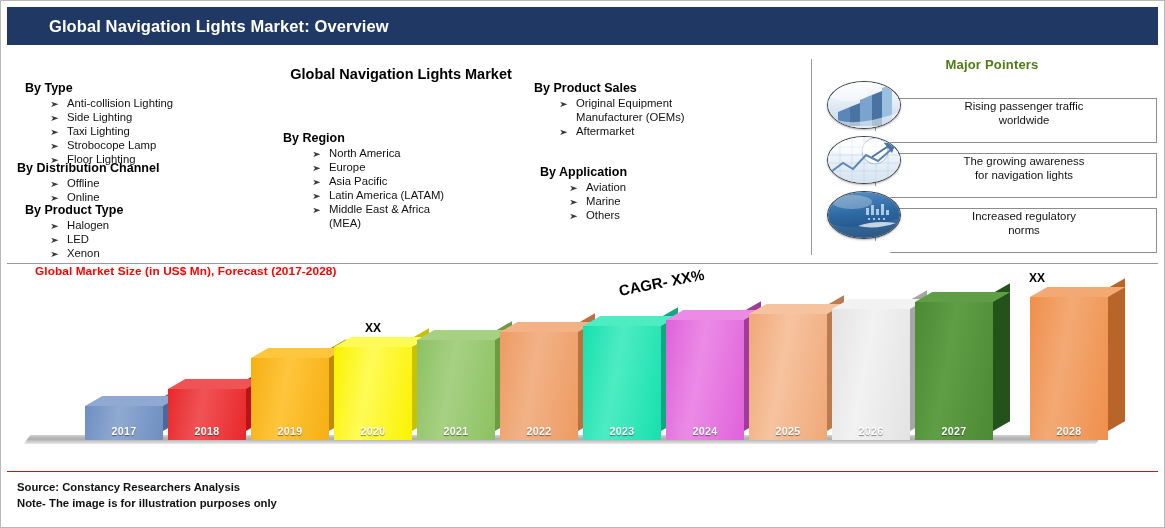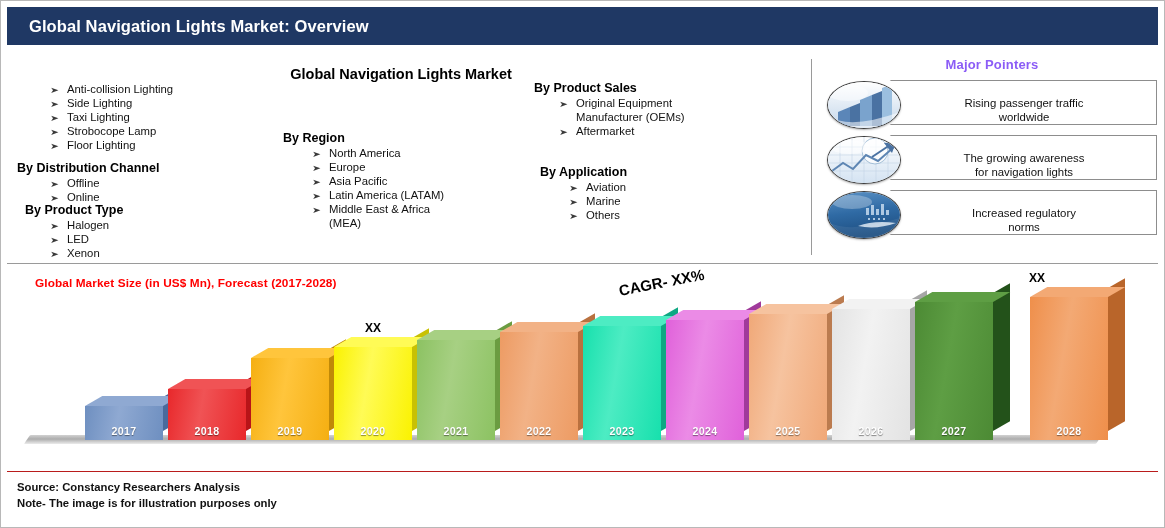--- a/index.html
+++ b/index.html
@@ -14,21 +14,21 @@
     box-sizing:border-box;
     border:1px solid #b8b8b8;
     background:#ffffff;
     overflow:hidden;
   }
 
   
   #header{
     position:absolute; left:6px; top:6px; right:6px; height:38px;
     background:#1F3864;
-    display:flex; align-items:center;
+    display:flex; align-items:center;padding-left:20px;
   }
   #header-title{
     color:#ffffff;
     font-size:16.5px;
     font-weight:bold;
     letter-spacing:.1px;
     padding-left:22px;
   }
 
   
@@ -70,56 +70,56 @@
     text-align:center; font-weight:bold; font-size:14.5px; line-height:19px; color:#000;
   }
   #col-region{ position:absolute; left:276px; top:80px; width:250px; }
 
   #col-sales{ position:absolute; left:527px; top:30px; width:270px; }
   #col-app{   position:absolute; left:533px; top:114px; width:260px; }
 
   
   #pointers{ position:absolute; left:820px; top:6px; width:330px; }
   #pointers-title{
-    text-align:center; font-weight:bold; font-size:13px; color:#8b5cf6;
+    text-align:center; font-weight:bold; font-size:13px; color:#4d7c0f;
     margin-bottom:8px; letter-spacing:.2px;
   }
   .pointer-row{
     position:relative; height:49px; margin-bottom:6px;
   }
   .p-ellipse{
     position:absolute; left:0; top:1px;
     width:72px; height:46px; border-radius:50%;
     border:1.6px solid #3f3f3f;
     overflow:hidden;
     z-index:3;
     box-shadow:0 1px 2px rgba(0,0,0,.3);
   }
   .p-box{
-    position:absolute; left:48px; top:0; right:0; height:43px;
+    position:absolute; left:48px; top:18px; right:0; height:43px;
     border:1px solid #8d8d8d;
     background:#ffffff;
     box-shadow:1.5px 1.5px 2px rgba(0,0,0,.22);
-    display:flex; align-items:flex-end; justify-content:center;
+    display:flex; align-items:flex-start; justify-content:center;
     clip-path:polygon(16px 0, 100% 0, 100% 100%, 16px 100%, 0 72%, 0 28%);
     z-index:1;
   }
   .p-text{
     text-align:center; font-size:11.4px; line-height:14px; color:#111;
     padding-left:26px; padding-right:10px; white-space:pre-line;
   }
 
   
   #chart-panel{
     position:absolute; left:6px; top:262px; right:6px; height:207px;
     border-top:1px solid #9a9a9a;
     overflow:hidden;
   }
   #chart-title{
-    position:absolute; left:28px; top:12px;
+    position:absolute; left:28px; top:0;
     color:#FF0000; font-weight:bold; font-size:11.8px; letter-spacing:.1px;
   }
   #cagr{
     position:absolute; left:612px; top:18px;
     font-weight:bold; font-size:15px; color:#000;
     transform:rotate(-11deg); transform-origin:left center;
     white-space:nowrap;
   }
   #plot{
     position:absolute; left:0; top:0; width:1153px; height:207px;
@@ -176,20 +176,21 @@
 <div id="page">
 
   <div id="header">
     <div id="header-title">Global Navigation Lights Market: Overview</div>
   </div>
 
   <div id="upper">
     <div class="vdiv" style="left:804px;"></div>
 
     <div id="col-type">
+      <div class="seg-head">By Type</div>
       <ul class="bullets">
         <li>Anti-collision Lighting</li>
         <li>Side Lighting</li>
         <li>Taxi Lighting</li>
         <li>Strobocope Lamp</li>
         <li>Floor Lighting</li>
       </ul>
     </div>
 
     <div id="col-dist">

